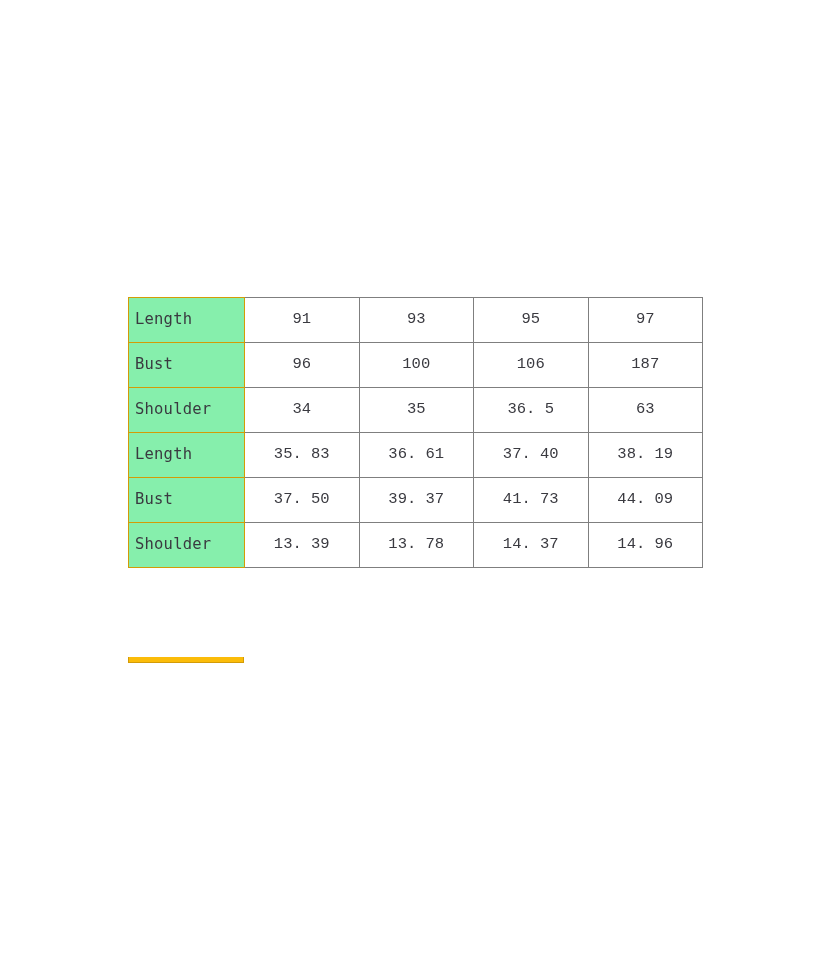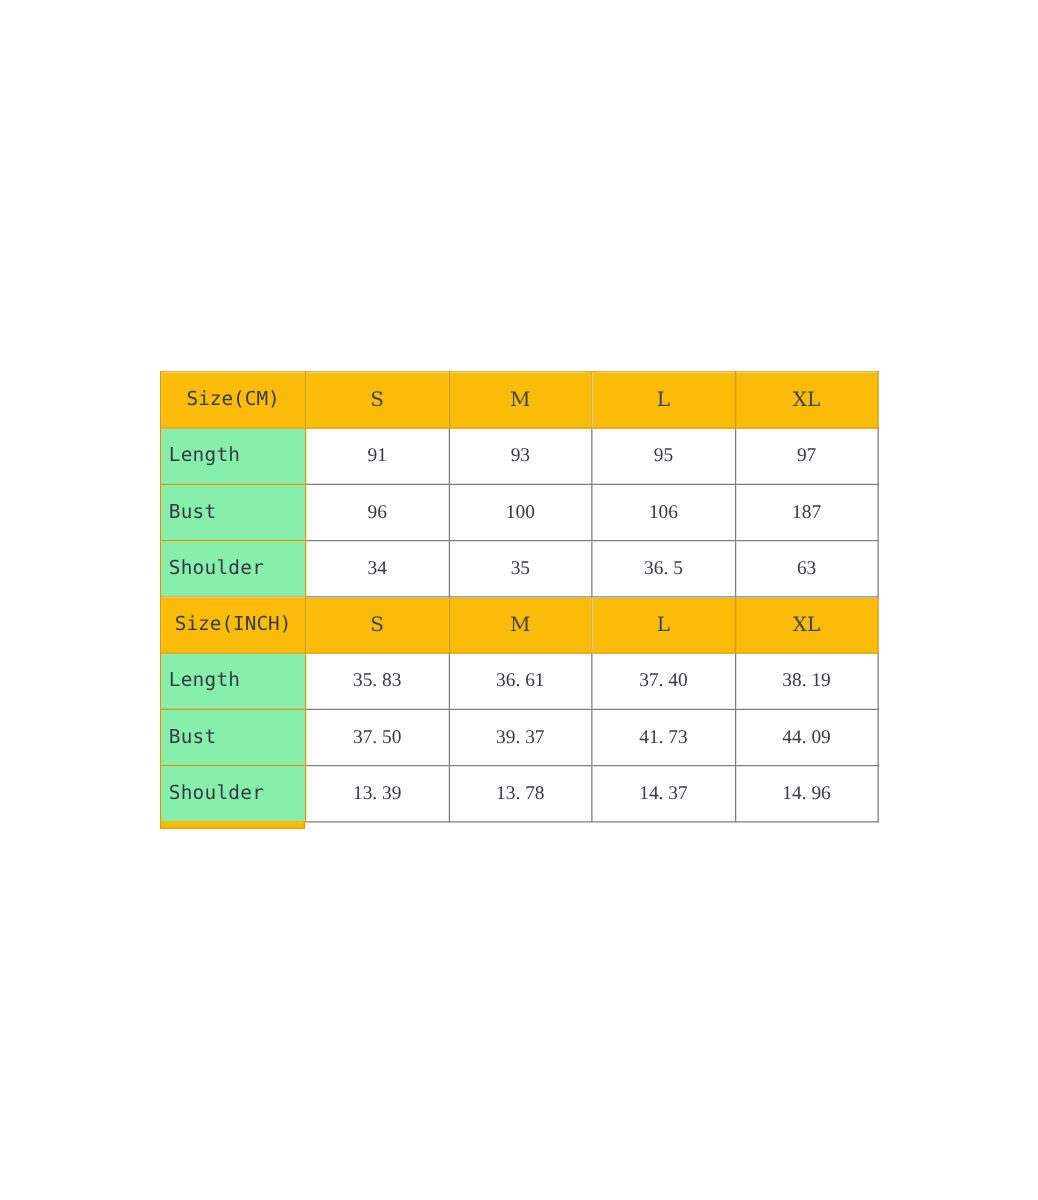--- a/index.html
+++ b/index.html
@@ -54,21 +54,21 @@
     background: #FBBC09;
     border: 1px solid #D39B07;
     text-align: center;
   }
 
   
   td.num {
     background: #ffffff;
     border: 1px solid #7f7f7f;
     text-align: center;
-    font-family: Liberation Serif, serif;
+    font-family: Liberation Mono, monospace;
     font-size: 16px;
     color: #44444a;
   }
 
   
   td.hdr.letter {
     font-family: "DejaVu Serif", serif;
     font-size: 16px;
     color: #44444a;
   }
@@ -95,27 +95,20 @@
   <table class="size-chart">
     <colgroup>
       <col class="label-col">
       <col class="size-col">
       <col class="size-col">
       <col class="size-col">
       <col class="size-col">
     </colgroup>
     <tbody>
 
-      <tr>
-        <td class="hdr">Size(CM)</td>
-        <td class="hdr letter">S</td>
-        <td class="hdr letter">M</td>
-        <td class="hdr letter">L</td>
-        <td class="hdr letter">XL</td>
-      </tr>
 
       <tr>
         <td class="rowlabel">Length</td>
         <td class="num">91</td>
         <td class="num">93</td>
         <td class="num">95</td>
         <td class="num">97</td>
       </tr>
 
       <tr>
@@ -127,27 +120,20 @@
       </tr>
 
       <tr>
         <td class="rowlabel">Shoulder</td>
         <td class="num">34</td>
         <td class="num">35</td>
         <td class="num">36. 5</td>
         <td class="num">63</td>
       </tr>
 
-      <tr>
-        <td class="hdr">Size(INCH)</td>
-        <td class="hdr letter">S</td>
-        <td class="hdr letter">M</td>
-        <td class="hdr letter">L</td>
-        <td class="hdr letter">XL</td>
-      </tr>
 
       <tr>
         <td class="rowlabel">Length</td>
         <td class="num">35. 83</td>
         <td class="num">36. 61</td>
         <td class="num">37. 40</td>
         <td class="num">38. 19</td>
       </tr>
 
       <tr>

